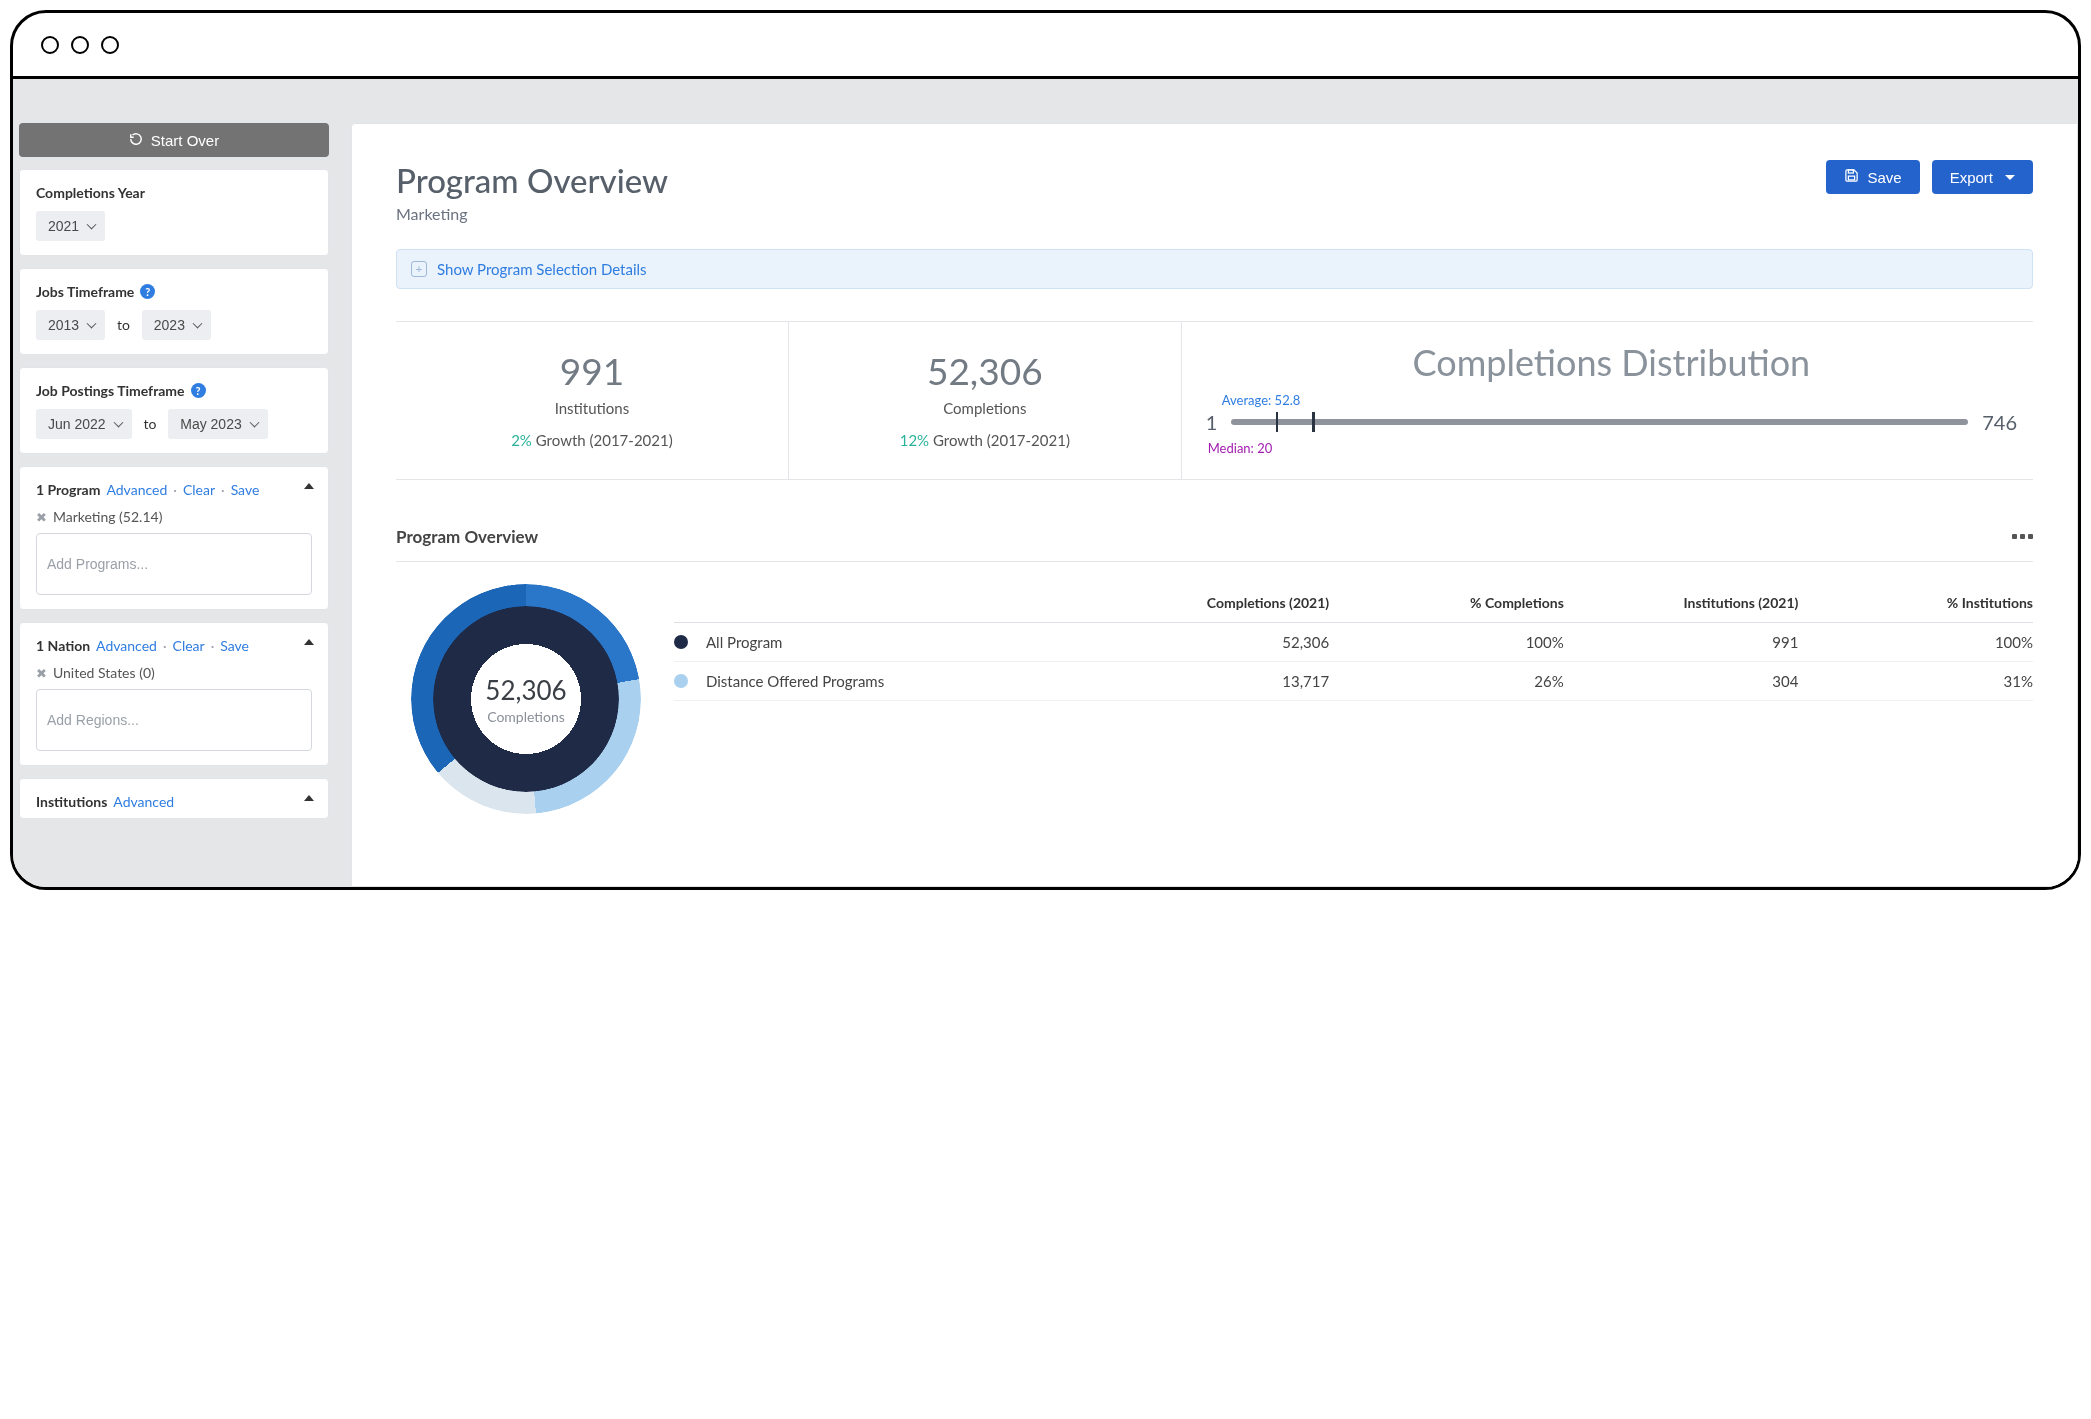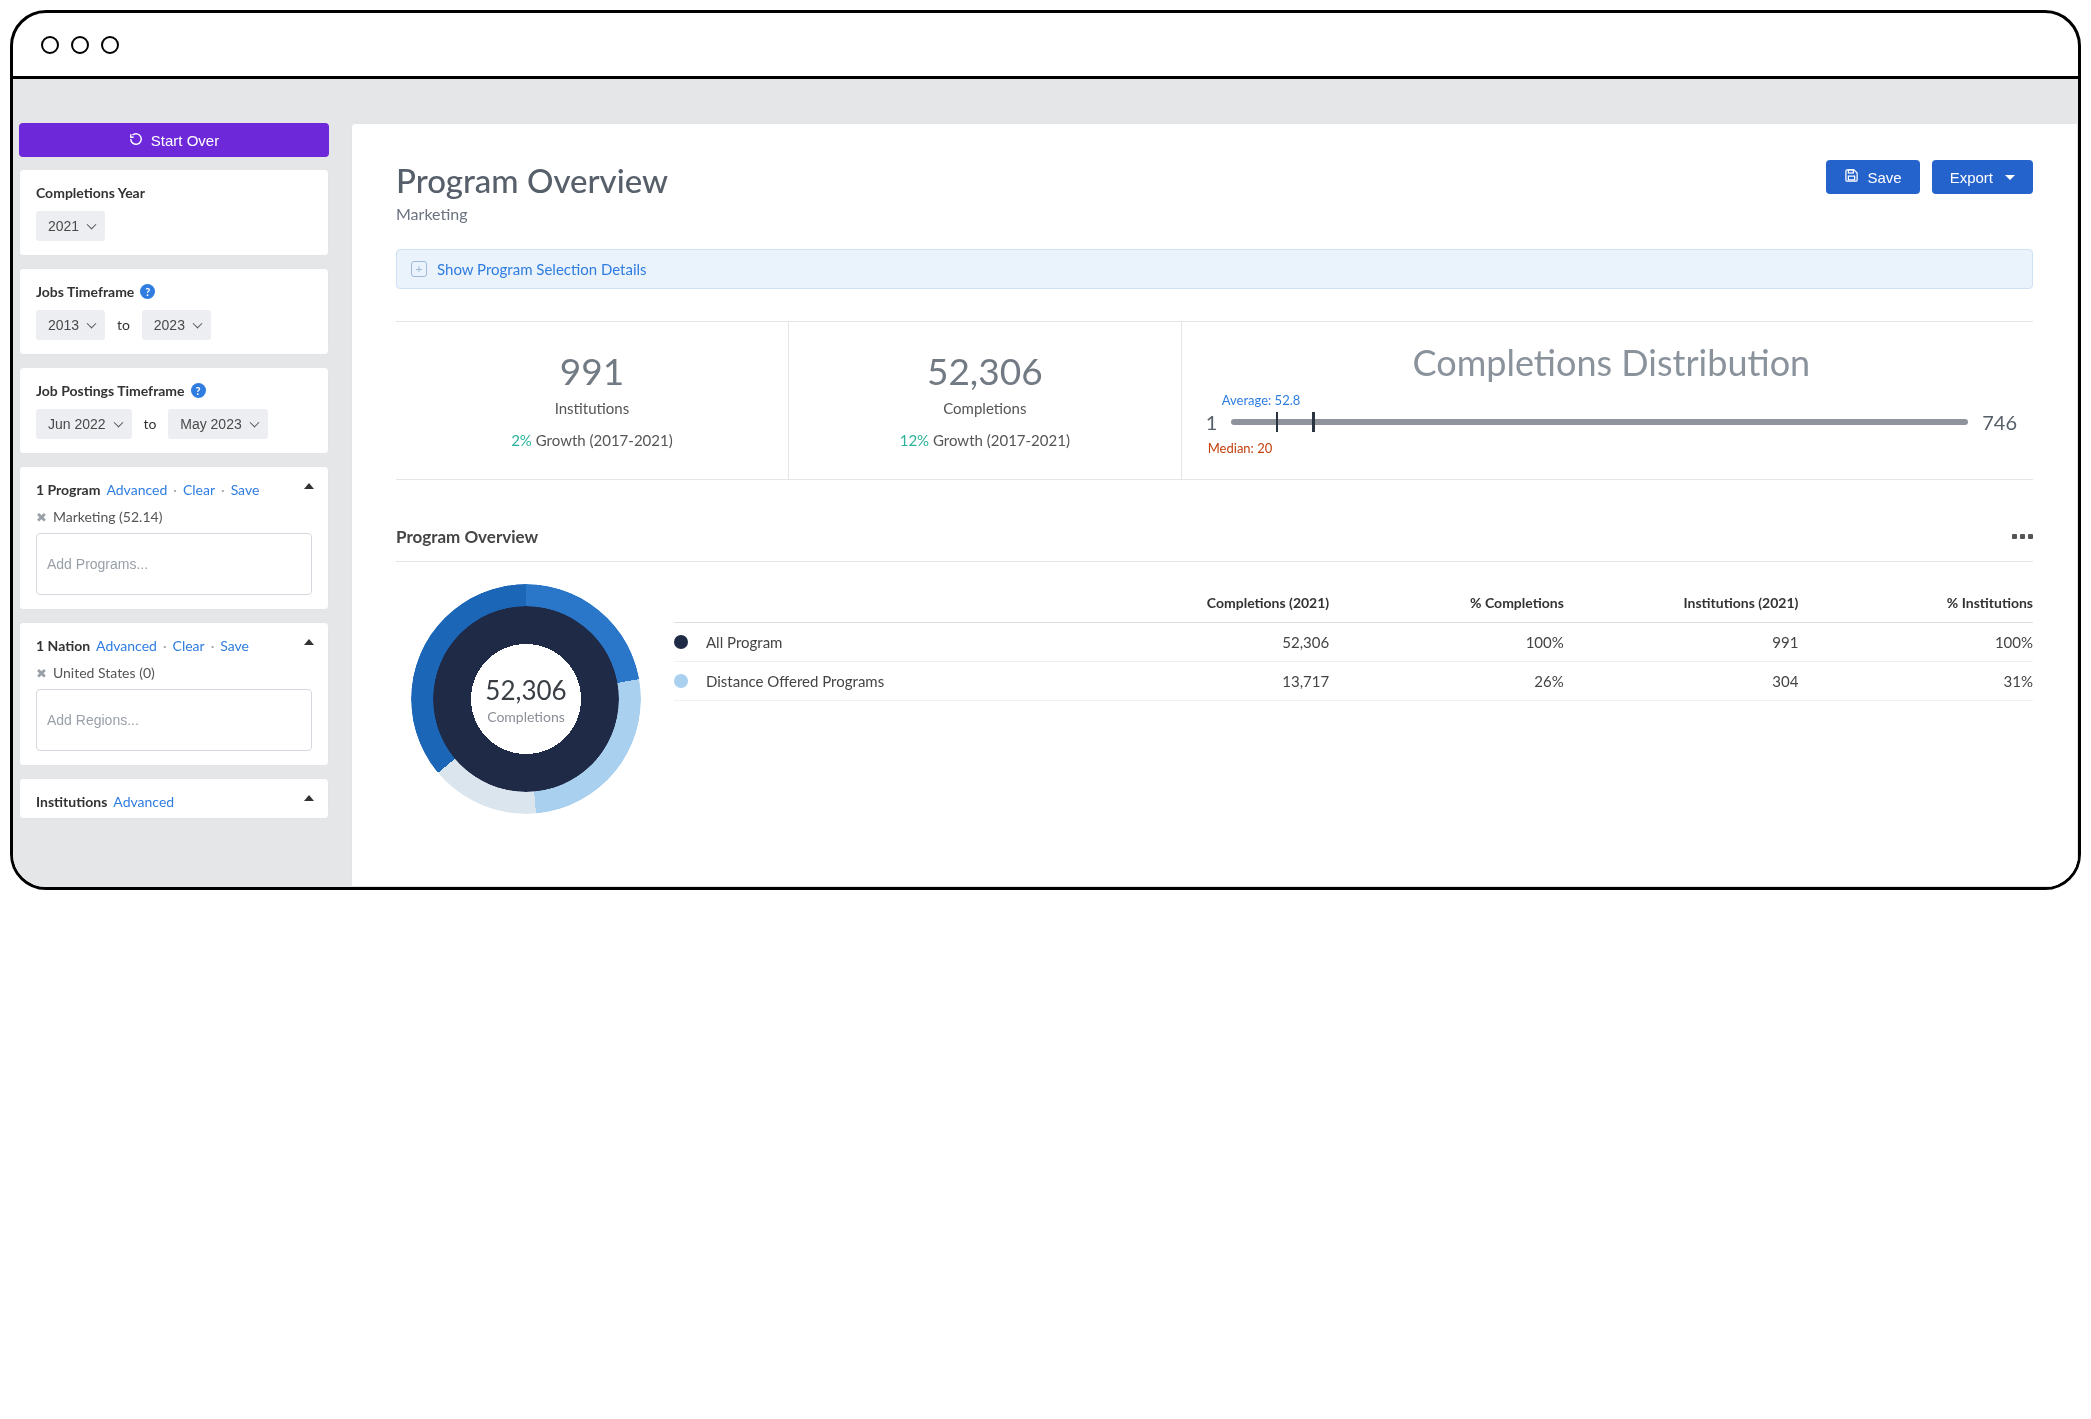--- a/index.html
+++ b/index.html
@@ -41,21 +41,21 @@
 
   
   .sidebar {
     width: 310px;
     display: flex;
     flex-direction: column;
     gap: 12px;
     margin-left: 6px;
   }
   .btn-primary {
-    background: #6d28d9;
+    background: #737373;
     color: #fff;
     border: none;
     border-radius: 4px;
     font-size: 15px;
     height: 34px;
     display: flex;
     align-items: center;
     justify-content: center;
     gap: 8px;
     cursor: pointer;
@@ -253,21 +253,21 @@
     display:flex; align-items:center; gap:14px;
     margin-top:2px;
   }
   .dist-min, .dist-max { color:#57606a; font-size:20px; }
   .dist-track {
     flex:1; height:6px; background:#8f949c; border-radius:3px; position:relative;
   }
   .dist-tick {
     position:absolute; top:-7px; width:2.5px; height:20px; background:#2a3441;
   }
-  .dist-median { font-size:13px; color:#c2410c; margin:6px 0 0 2px; }
+  .dist-median { font-size:13px; color:#a21caf; margin:6px 0 0 2px; }
 
   .section-head {
     display:flex; justify-content:space-between; align-items:center;
     margin: 46px 0 14px;
   }
   .section-head h3 { font-size:17px; color:#444; font-weight:700; }
   .dots { display:flex; gap:3px; cursor:pointer; }
   .dots span { width:5px;height:5px;background:#555;border-radius:1px; display:block;}
   .hr { height:1px; background:#e3e5e9; }
 

